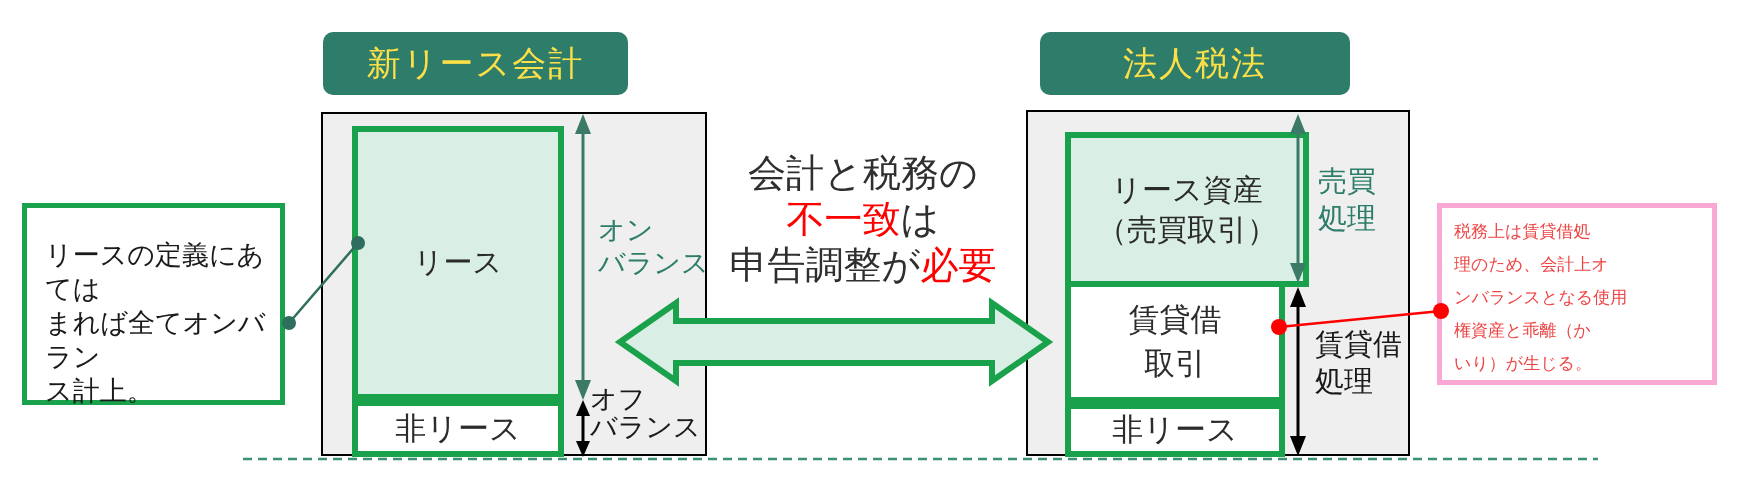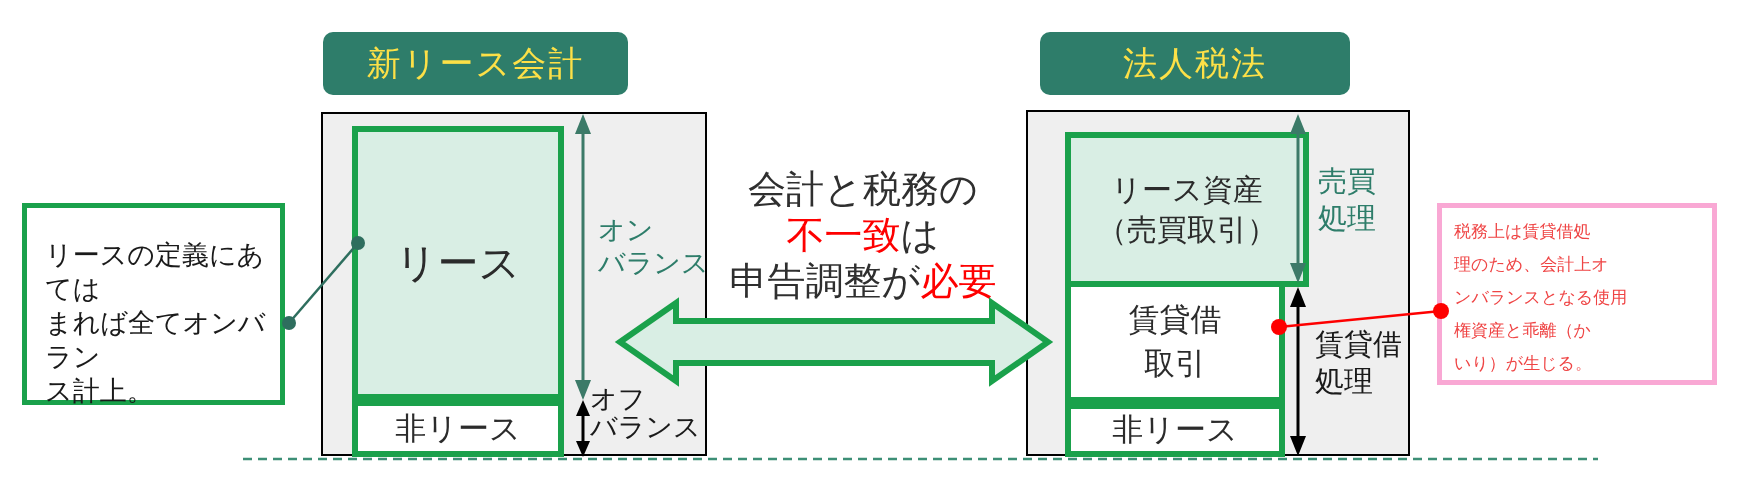--- a/index.html
+++ b/index.html
@@ -39,21 +39,21 @@
 </style>
 </head>
 <body>
 
 <div class="canvas">
 
   <div class="abs header-pill" style="left:323px;top:32px;width:305px;height:63px;">新リース会計</div>
   <div class="abs header-pill" style="left:1040px;top:32px;width:310px;height:63px;">法人税法</div>
 
   <div class="abs gray-panel" style="left:321px;top:112px;width:386px;height:344px;"></div>
-  <div class="abs green-box fill-green" style="left:352px;top:126px;width:212px;height:274px;font-size:41px;">リース</div>
+  <div class="abs green-box fill-green" style="left:352px;top:126px;width:212px;height:274px;font-size:29px;">リース</div>
   <div class="abs green-box fill-white" style="left:352px;top:400px;width:212px;height:57px;font-size:31px;">非リース</div>
 
   <div class="abs gray-panel" style="left:1026px;top:110px;width:384px;height:346px;"></div>
   <div class="abs green-box fill-green label-2line" style="left:1065px;top:132px;width:244px;height:155px;font-size:30px;line-height:40px;">リース資産
 （売買取引）</div>
   <div class="abs green-box fill-white label-2line" style="left:1065px;top:281px;width:220px;height:122px;font-size:31px;line-height:44px;">賃貸借
 取引</div>
   <div class="abs green-box fill-white" style="left:1065px;top:403px;width:220px;height:54px;font-size:31px;">非リース</div>
 
   <div class="abs callout" style="left:22px;top:203px;width:263px;height:202px;padding:30px 0 0 18px;">
@@ -63,21 +63,21 @@
   </div>
 
   <div class="abs callout-red" style="left:1437px;top:203px;width:280px;height:182px;padding:7px 0 0 12px;">
     <div>税務上は賃貸借処</div>
     <div>理のため、会計上オ</div>
     <div>ンバランスとなる使用</div>
     <div>権資産と乖離（か</div>
     <div>いり）が生じる。</div>
   </div>
 
-  <div class="abs center-text" style="left:718px;top:150px;width:290px;margin-top:16px;">
+  <div class="abs center-text" style="left:718px;top:150px;width:290px;">
     <div>会計と税務の</div>
     <div><span class="red">不一致</span><span>は</span></div>
     <div><span>申告調整が</span><span class="red">必要</span></div>
   </div>
 
   <div class="abs label-2line teal-text" style="left:598px;top:214px;font-size:27px;line-height:33px;">オン
 バランス</div>
   <div class="abs label-2line black-text" style="left:590px;top:385px;font-size:27px;line-height:28px;">オフ
 バランス</div>
   <div class="abs label-2line teal-text" style="left:1318px;top:163px;font-size:29px;line-height:37px;">売買

